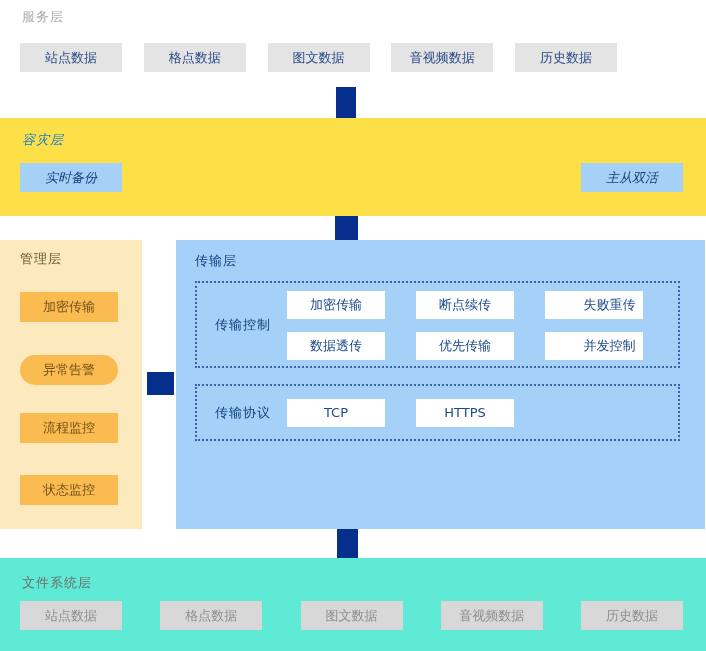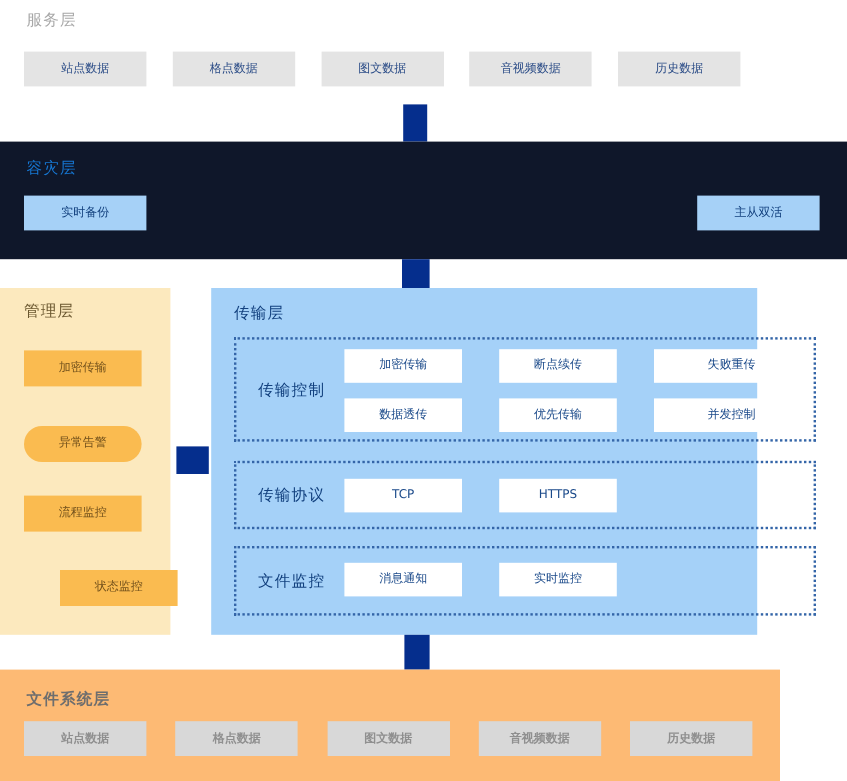--- a/index.html
+++ b/index.html
@@ -9,64 +9,64 @@
     height: 651px;
     background: #ffffff;
     font-family: "DejaVu Sans", "Liberation Sans", sans-serif;
     overflow: hidden;
   }
   .ltitle { position: absolute; font-size: 13px; letter-spacing: 1px; }
   .row { position: absolute; left: 20px; right: 23px; display: flex; justify-content: space-between; }
   .box {
     box-sizing: border-box;
     text-align: center;
-    font-size: 10px;
+    font-size: 13px;
   }
 
   
   .svc { position: absolute; left: 0; top: 0; width: 640px; height: 118px; background: #ffffff; }
   .svc-title { left: 22px; top: 8px; color: #A8A8A8; }
   .svc-row { top: 43px; }
   .svc-box { width: 102px; height: 29px; line-height: 29px; background: #E4E4E4; color: #2B4C87; }
 
   
   .conn { position: absolute; background: #052E8D; }
   .conn1 { left: 336px; top: 87px;  width: 20px; height: 31px; }
   .conn2 { left: 335px; top: 216px; width: 23px; height: 24px; }
   .conn3 { left: 147px; top: 372px; width: 27px; height: 23px; }
   .conn4 { left: 337px; top: 529px; width: 21px; height: 29px; }
 
   
-  .dis { position: absolute; left: 0; top: 118px; width: 706px; height: 98px; background: #0f172a; }
+  .dis { position: absolute; left: 0; top: 118px; width: 706px; height: 98px; background: #fde047; font-style: italic; }
   .dis-title { left: 22px; top: 13px; color: #1677D3; }
   .dis-row { top: 45px; }
   .dis-box { width: 102px; height: 29px; line-height: 29px; background: #A6D1F7; color: #12407E; }
 
   
   .mgmt { position: absolute; left: 0; top: 240px; width: 142px; height: 289px; background: #FCE9BE; }
   .mgmt-title { left: 20px; top: 10px; color: #6A572F; }
   .mgmt-box { position: absolute; left: 20px; width: 98px; height: 30px; line-height: 30px; background: #FABB50; color: #74521C; }
-  .mb0 { top: 52px; } .mb1 { top: 115px; border-radius: 15px; } .mb2 { top: 173px; } .mb3 { top: 235px; margin-left: 30px; }
+  .mb0 { top: 52px; } .mb1 { top: 115px; border-radius: 15px; } .mb2 { top: 173px; } .mb3 { top: 235px; }
 
   
-  .trans { position: absolute; left: 176px; top: 240px; width: 455px; height: 289px; background: #A5D1F8; }
+  .trans { position: absolute; left: 176px; top: 240px; width: 529px; height: 289px; background: #A5D1F8; }
   .trans-title { left: 19px; top: 12px; color: #12407E; }
   .tsection { position: absolute; left: 19px; width: 485px; box-sizing: border-box; border: 2px dotted #3465A8; }
   .ts1 { top: 41px;  height: 87px; }
   .ts2 { top: 144px; height: 57px; }
   .ts3 { top: 215px; height: 58px; }
   .tslabel { position: absolute; left: 18px; top: 50%; transform: translateY(-50%); font-size: 13px; color: #12407E; letter-spacing: 1px; }
   .wbox { position: absolute; width: 98px; height: 28px; line-height: 28px; background: #ffffff; color: #1B4A8A; }
   .col1 { left: 90px; } .col2 { left: 219px; } .col3 { left: 348px; padding-left: 31px; }
   .ts1 .r1 { top: 8px; } .ts1 .r2 { top: 49px; }
   .ts2 .r1 { top: 13px; }
   .ts3 .r1 { top: 12px; }
 
   
-  .fs { position: absolute; left: 0; top: 558px; width: 650px; height: 93px; background: #fdba74; font-weight: bold; }
+  .fs { position: absolute; left: 0; top: 558px; width: 706px; height: 93px; background: #5eead4; }
   .fs-title { left: 22px; top: 16px; color: #6E6E6E; }
   .fs-row { top: 43px; }
   .fs-box { width: 102px; height: 29px; line-height: 29px; background: #D8D8D8; color: #8F8F8F; }
 </style>
 </head>
 <body>
 
 <div class="canvas">
 
   <section class="svc">
@@ -114,25 +114,20 @@
       <div class="box wbox r2 col2">优先传输</div>
       <div class="box wbox r2 col3">并发控制</div>
     </div>
 
     <div class="tsection ts2">
       <div class="tslabel">传输协议</div>
       <div class="box wbox r1 col1">TCP</div>
       <div class="box wbox r1 col2">HTTPS</div>
     </div>
 
-    <div class="tsection ts3">
-      <div class="tslabel">文件监控</div>
-      <div class="box wbox r1 col1">消息通知</div>
-      <div class="box wbox r1 col2">实时监控</div>
-    </div>
   </section>
 
   <div class="conn conn4"></div>
 
   <section class="fs">
     <div class="ltitle fs-title">文件系统层</div>
     <div class="row fs-row">
       <div class="box fs-box">站点数据</div>
       <div class="box fs-box">格点数据</div>
       <div class="box fs-box">图文数据</div>

